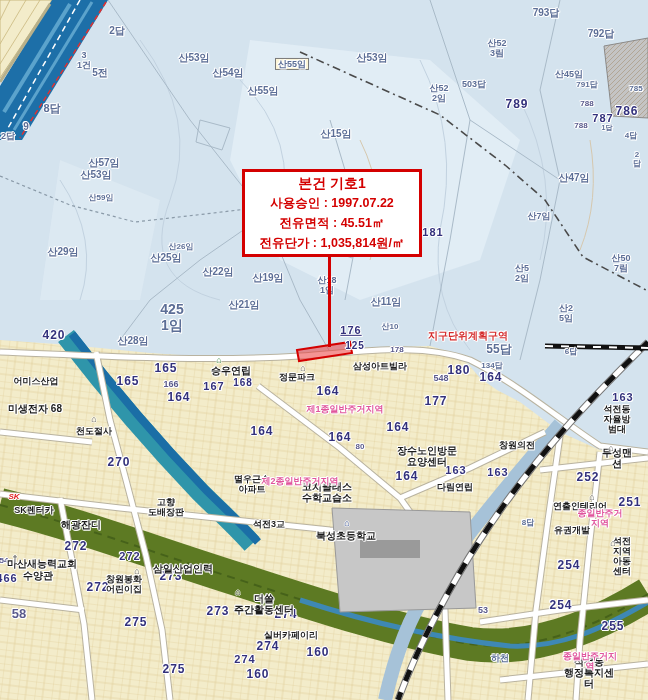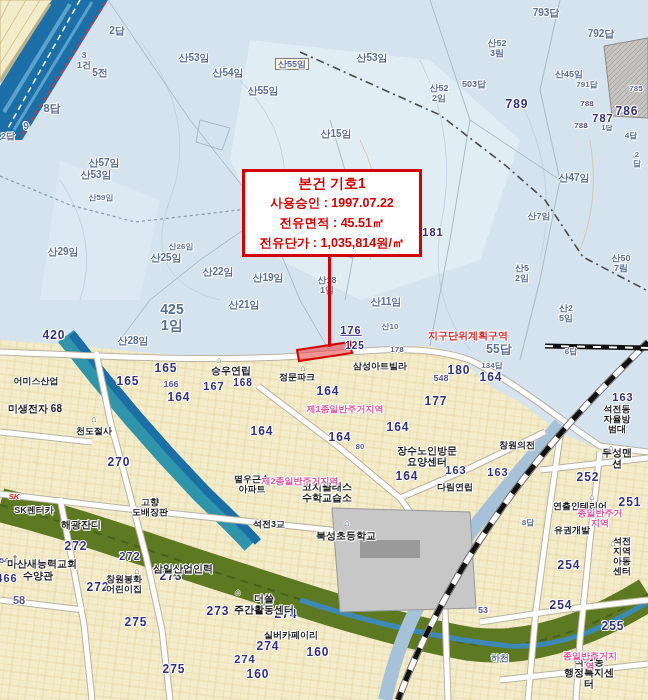--- a/index.html
+++ b/index.html
@@ -234,21 +234,21 @@
       <span class="lbl num" style="left: 436px; top: 402px; font-size: 12px;">177</span>
       <span class="lbl num" style="left: 459px; top: 371px; font-size: 12px;">180</span>
       <span class="lbl numSmall" style="left: 441px; top: 378px; font-size: 9px;">548</span>
       <span class="lbl num" style="left: 491px; top: 378px; font-size: 12px;">164</span>
       <span class="lbl numSmall" style="left: 360px; top: 447px; font-size: 8px;">80</span>
       <span class="lbl num" style="left: 76px; top: 547px; font-size: 12px;">272</span>
       <span class="lbl num" style="left: 130px; top: 556px; font-size: 11px;">272</span>
       <span class="lbl num" style="left: 98px; top: 588px; font-size: 12px;">272</span>
       <span class="lbl num" style="left: 7px; top: 578px; font-size: 11px;">466</span>
       <span class="lbl numSmall" style="left: 4px; top: 561px; font-size: 8px;">54</span>
-      <span class="lbl numSmall" style="left: 19px; top: 600px; font-size: 11px;">58</span>
+      <span class="lbl numSmall" style="left: 19px; top: 614px; font-size: 13px;">58</span>
       <span class="lbl num" style="left: 171px; top: 577px; font-size: 12px;">273</span>
       <span class="lbl num" style="left: 218px; top: 612px; font-size: 12px;">273</span>
       <span class="lbl num" style="left: 286px; top: 615px; font-size: 12px;">274</span>
       <span class="lbl num" style="left: 268px; top: 647px; font-size: 12px;">274</span>
       <span class="lbl num" style="left: 245px; top: 659px; font-size: 11px;">274</span>
       <span class="lbl num" style="left: 136px; top: 623px; font-size: 12px;">275</span>
       <span class="lbl num" style="left: 174px; top: 670px; font-size: 12px;">275</span>
       <span class="lbl num" style="left: 318px; top: 653px; font-size: 12px;">160</span>
       <span class="lbl num" style="left: 258px; top: 675px; font-size: 12px;">160</span>
       <span class="lbl num" style="left: 588px; top: 478px; font-size: 12px;">252</span>
@@ -283,21 +283,21 @@
       <span class="lbl fac" style="left: 264px; top: 604px; font-size: 10px;">더쏠
 주간활동센터</span>
       <span class="lbl fac" style="left: 291px; top: 635px; font-size: 9px;">실버카페이리</span>
       <span class="lbl fac" style="left: 124px; top: 584px; font-size: 9px;">창원봉화
 어린이집</span>
       <span class="lbl fac" style="left: 42px; top: 564px; font-size: 10px;">마산새능력교회</span>
       <span class="lbl fac" style="left: 38px; top: 576px; font-size: 10px;">수양관</span>
       <span class="lbl fac" style="left: 81px; top: 525px; font-size: 10px;">해광잔디</span>
       <span class="lbl fac" style="left: 34px; top: 510px; font-size: 9px;">SK렌터카</span>
       <span class="lbl sk" style="left: 14px; top: 497px; font-size: 8px;">SK</span>
-      <span class="lbl fac" style="left: 150px; top: 507px; font-size: 9px;">고향
+      <span class="lbl fac" style="left: 166px; top: 507px; font-size: 9px;">고향
 도배장판</span>
       <span class="lbl fac" style="left: 183px; top: 569px; font-size: 10px;">삼일산업인력</span>
       <span class="lbl fac" style="left: 36px; top: 381px; font-size: 9px;">어미스산업</span>
       <span class="lbl fac" style="left: 35px; top: 409px; font-size: 10px;">미생전자 68</span>
       <span class="lbl fac" style="left: 94px; top: 431px; font-size: 9px;">천도절사</span>
       <span class="lbl fac" style="left: 617px; top: 419px; font-size: 9px;">석전동
 자율방범대</span>
       <span class="lbl zone" style="left: 345px; top: 409px; font-size: 9px;">제1종일반주거지역</span>
       <span class="lbl zone" style="left: 300px; top: 481px; font-size: 9px;">제2종일반주거지역</span>
       <span class="lbl zone" style="left: 600px; top: 518px; font-size: 9px;">종일반주거지역</span>

